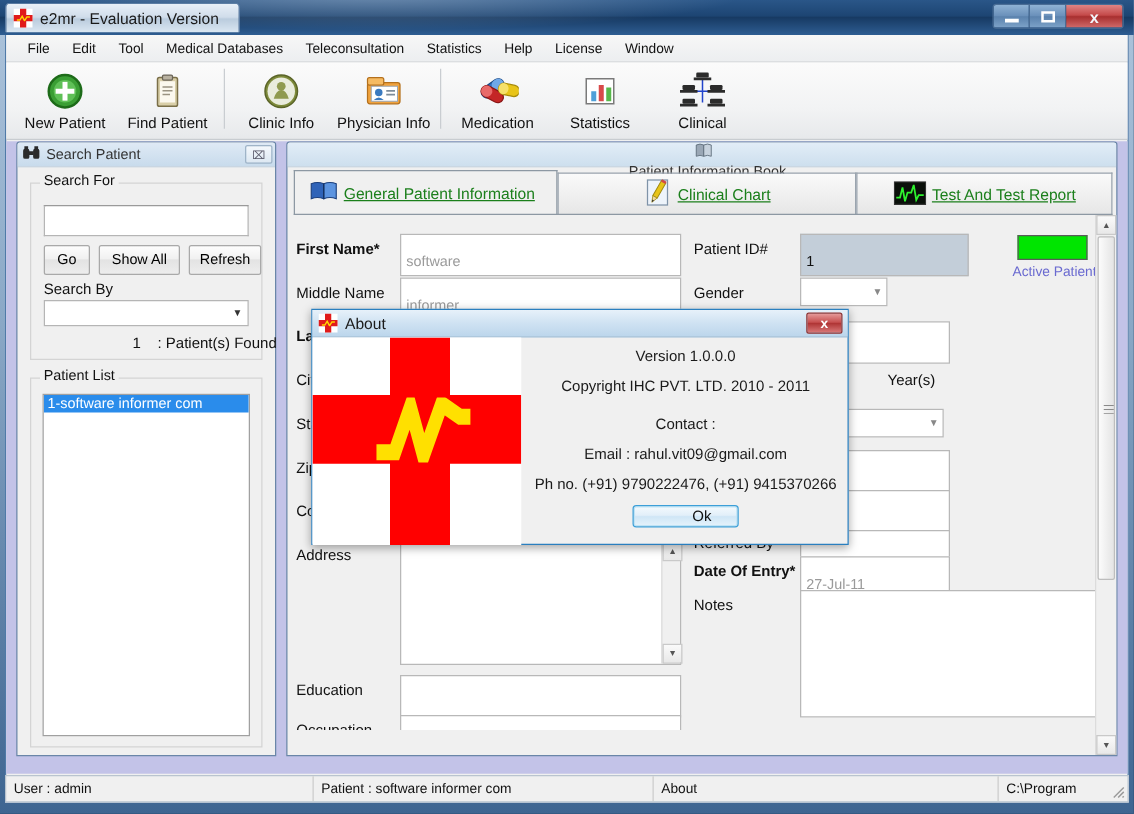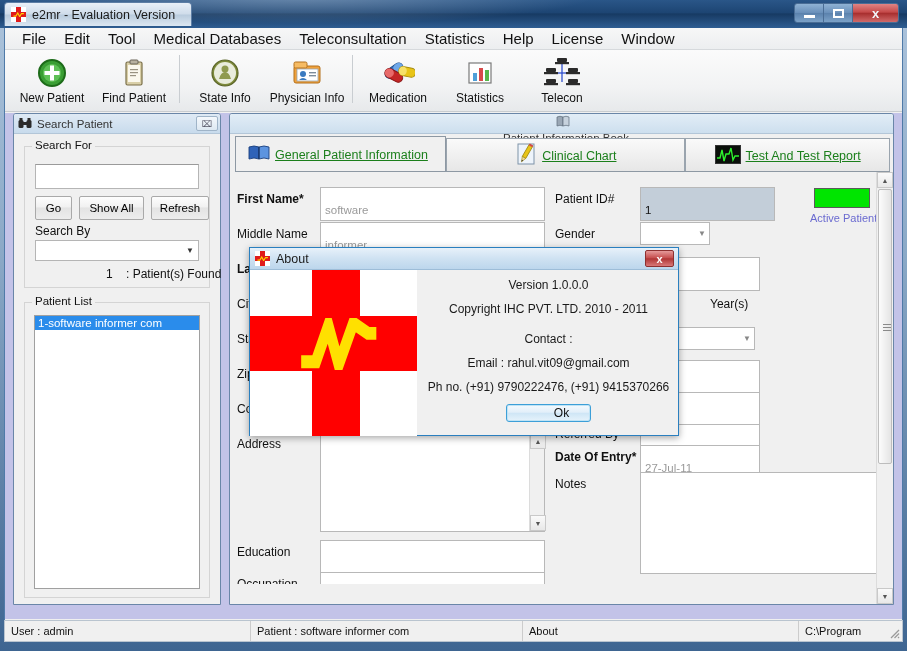--- a/index.html
+++ b/index.html
@@ -98,21 +98,21 @@
 
   
   #menubar {
     height: 22px;
     background: linear-gradient(to bottom, #f7f7f7, #eceef0);
     border-bottom: 1px solid #d6d9dc;
     display: flex; align-items: center;
     padding-left: 8px;
   }
   .menu-item {
-    font-size: 15px; color: #111;
+    font-size: 11px; color: #111;
     padding: 2px 9px;
     white-space: nowrap;
     cursor: default;
     text-align: right;
   }
 
   
   #toolbar {
     height: 62px;
     background: linear-gradient(to bottom, #fbfbfb 0%, #f2f3f4 60%, #e7e9eb 100%);
@@ -490,21 +490,21 @@
 
       <div class="tb-btn">
         <span class="tb-ico">
           <svg width="32" height="32" viewBox="0 0 32 32">
             <circle cx="16" cy="16" r="13" fill="#7d8a3a" stroke="#5a6428" stroke-width="1.2"></circle>
             <circle cx="16" cy="16" r="11" fill="#e9ecdc"></circle>
             <path d="M10 22 q2-7 6-7 q4 0 6 7 z" fill="#8f9a4f"></path>
             <circle cx="16" cy="12" r="3.5" fill="#8f9a4f"></circle>
           </svg>
         </span>
-        <span class="tb-lbl">State Info</span>
+        <span class="tb-lbl">Clinic Info</span>
       </div>
 
       <div class="tb-btn">
         <span class="tb-ico">
           <svg width="32" height="32" viewBox="0 0 32 32">
             <rect x="3" y="9" width="26" height="17" rx="2" fill="#f0a23c" stroke="#b4701c" stroke-width="1"></rect>
             <rect x="3" y="5" width="13" height="6" rx="1.5" fill="#f6bb63" stroke="#b4701c" stroke-width="1"></rect>
             <rect x="6" y="12" width="21" height="12" fill="#ffffff" stroke="#9aa7b5" stroke-width="0.8"></rect>
             <circle cx="12" cy="17" r="3" fill="#3a7ac0"></circle>
             <path d="M8 23 q4-4 8 0 z" fill="#3a7ac0"></path>
@@ -561,21 +561,21 @@
                 <rect x="0" y="15" width="14" height="2.2"></rect>
               <rect x="24" y="11" width="10" height="4" rx="1"></rect>
                 <rect x="22" y="15" width="14" height="2.2"></rect>
               <rect x="2" y="22" width="10" height="4" rx="1"></rect>
                 <rect x="0" y="26" width="14" height="2.2"></rect>
               <rect x="24" y="22" width="10" height="4" rx="1"></rect>
                 <rect x="22" y="26" width="14" height="2.2"></rect>
             </g>
           </svg>
         </span>
-        <span class="tb-lbl">Telecon</span>
+        <span class="tb-lbl">Clinical</span>
       </div>
     </div>
 
     <div id="workspace">
 
       <div id="search-window">
         <div id="search-titlebar">
           <span>
             <svg width="14" height="12" viewBox="0 0 14 12">
               <rect x="0.5" y="3" width="5" height="8" rx="1.5" fill="#2b2b2b"></rect>

